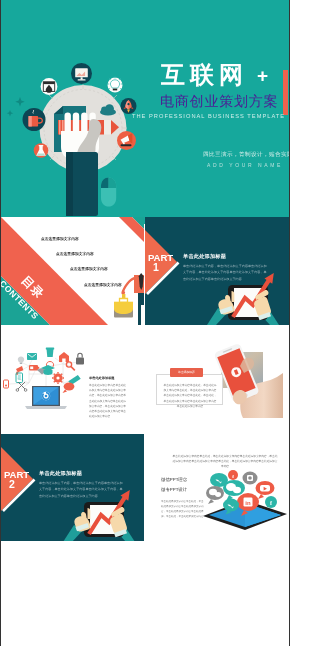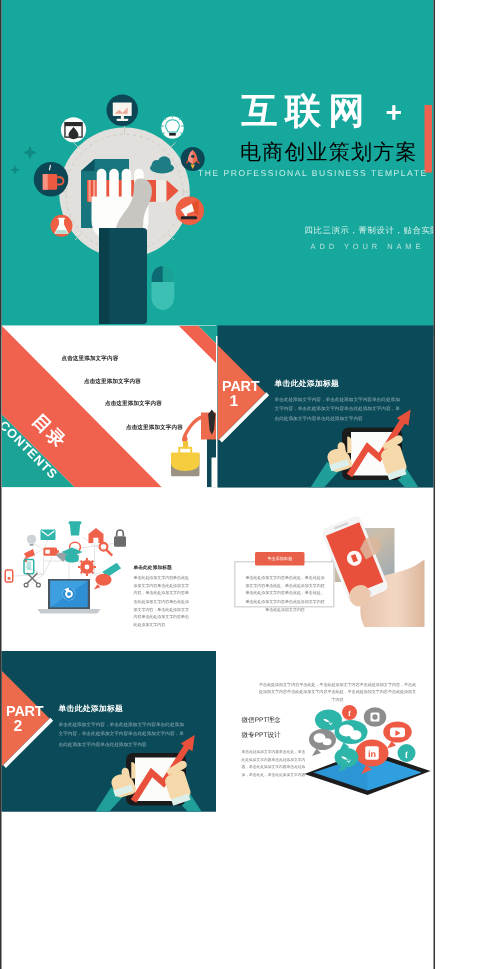--- a/index.html
+++ b/index.html
@@ -8,21 +8,21 @@
   #root::before{content:"";position:absolute;left:0;top:0;width:1px;height:646px;background:#333;z-index:50;}
   #root::after{content:"";position:absolute;right:0;top:0;width:1px;height:646px;background:#333;z-index:50;}
   .slide{position:absolute;overflow:hidden;background:#fff;}
 
   
   #s1{left:1px;top:0;width:288px;height:224px;background:#16a89c;}
   #s1 .ill{position:absolute;left:0;top:0;width:150px;height:216px;}
   #s1 .t-main{position:absolute;left:160px;top:63px;font-size:24px;font-weight:bold;color:#fff;letter-spacing:5px;line-height:1;white-space:nowrap;}
   #s1 .t-plus{position:absolute;left:256px;top:66px;font-size:19px;font-weight:bold;color:#fff;line-height:1;}
   #s1 .t-bar{position:absolute;left:282px;top:70px;width:5px;height:45px;background:#f0624e;}
-  #s1 .t-sub{position:absolute;left:159px;top:94px;font-size:14px;color:#000000;letter-spacing:0.8px;line-height:1;white-space:nowrap;}
+  #s1 .t-sub{position:absolute;left:159px;top:94px;font-size:14px;color:#4c1d95;letter-spacing:0.8px;line-height:1;white-space:nowrap;}
   #s1 .t-tag{position:absolute;left:131px;top:114px;font-size:5.7px;color:#cdeeea;letter-spacing:1.02px;line-height:1;white-space:nowrap;}
   #s1 .t-fn{position:absolute;left:202px;top:152px;font-size:5.6px;color:#d9f0ec;letter-spacing:0.4px;line-height:1;white-space:nowrap;}
   #s1 .t-by{position:absolute;left:206px;top:163px;font-size:5px;color:#b6e0db;letter-spacing:2.6px;line-height:1;white-space:nowrap;}
 
   
   #s2{left:1px;top:217px;width:143px;height:108px;}
 
   #s3{left:145px;top:217px;width:144px;height:108px;background:#084c5a;}
   #s4{left:1px;top:326px;width:143px;height:107px;}
   #s5{left:145px;top:326px;width:144px;height:107px;}

